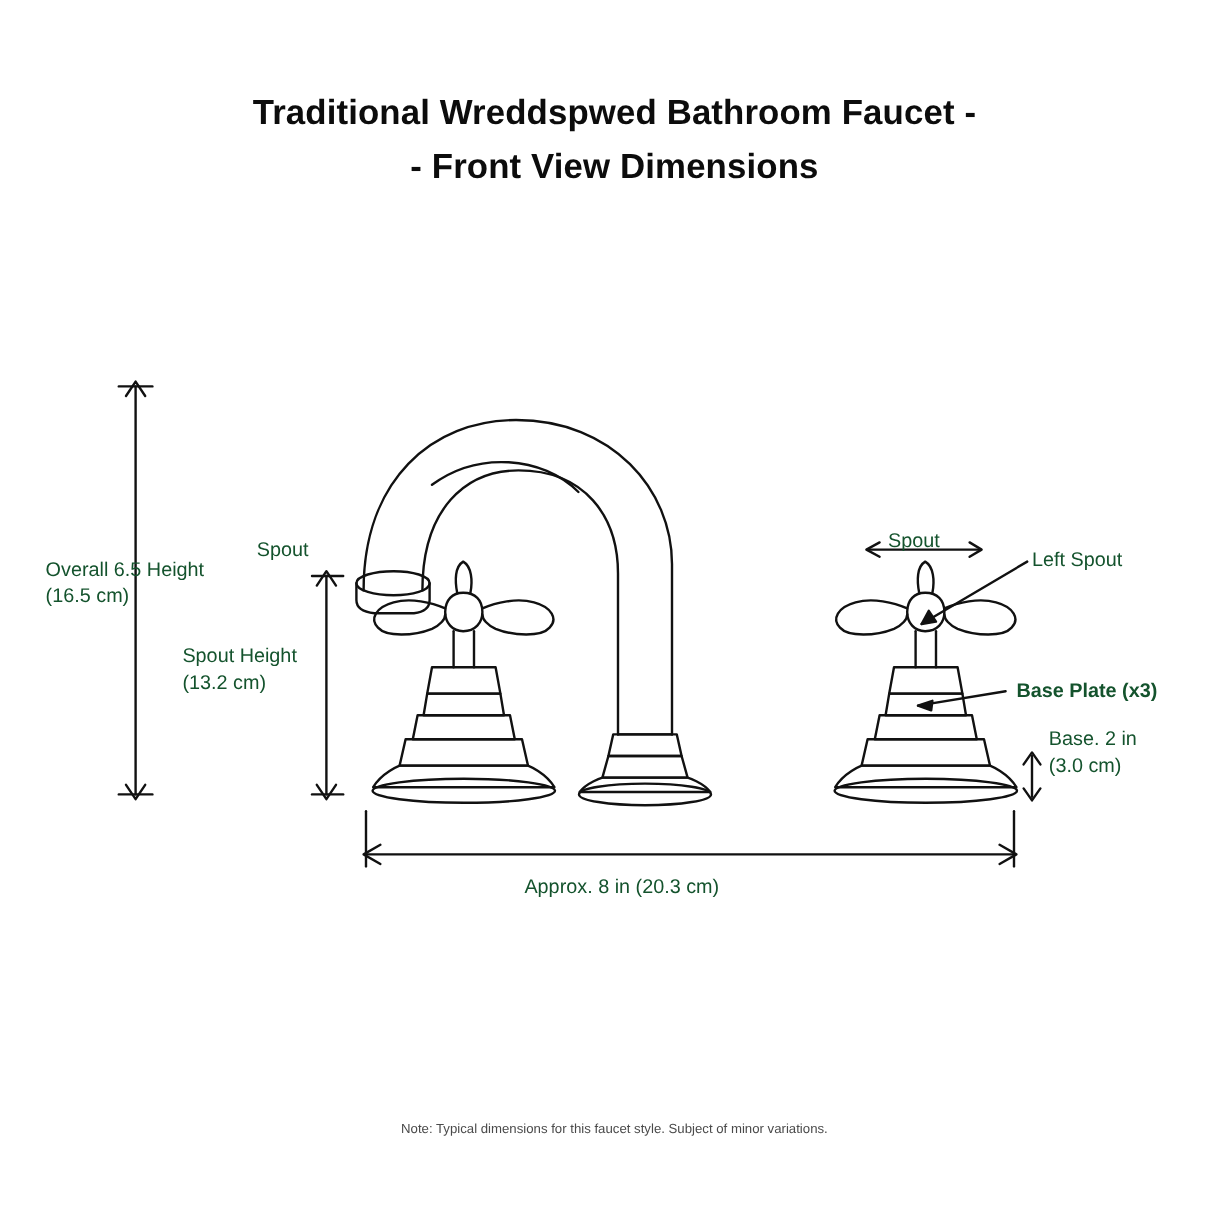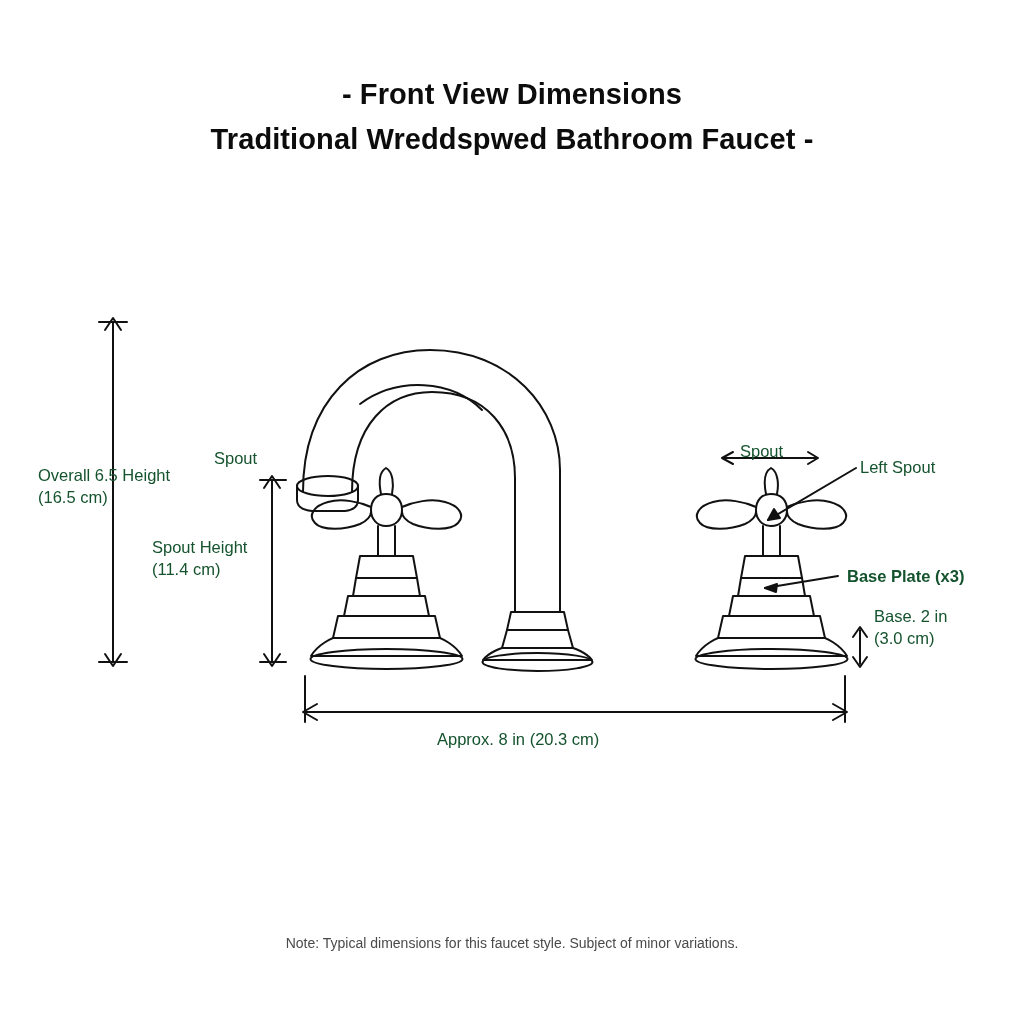--- a/index.html
+++ b/index.html
@@ -41,21 +41,21 @@
   }
   .title-line {
     display: block;
   }
   .note {
     position: absolute;
     left: 0;
     top: 935px;
     width: 1024px;
     text-align: center;
-    font-size: 14px;
+    font-size: 11px;
     color: #4a4a4a;
   }
   .lbl {
     position: absolute;
     font-size: 16.5px;
     color: #14532d;
     line-height: 1.35;
     white-space: nowrap;
   }
   .lbl .sub {
@@ -69,22 +69,22 @@
   .lbl-baseplate { left: 847px; top: 565px; font-weight: bold; }
   .lbl-basedia   { left: 874px; top: 605px; text-align: left; }
   .lbl-width     { left: 437px; top: 728px; }
 </style>
 </head>
 <body>
 
 <div id="stage">
 
   <div class="title-block">
+    <span class="title-line">Traditional Wreddspwed Bathroom Faucet -</span>
     <span class="title-line">- Front View Dimensions</span>
-    <span class="title-line">Traditional Wreddspwed Bathroom Faucet -</span>
   </div>
 
   <svg id="diagram-svg" viewBox="0 0 1024 1024">
     <g fill="none" stroke="#111111" stroke-width="2" stroke-linecap="round" stroke-linejoin="round">
 
       <g>
 
         <path d="M303,492 C303,400 360,350 430,350 C510,350 560,408 560,470 L560,612"></path>
 
         <path d="M352,492 C352,424 388,392 432,392 C487,392 515,430 515,478 L515,612"></path>
@@ -185,21 +185,21 @@
     </g>
   </svg>
 
   <div class="lbl lbl-overall">
     <span>Overall 6.5  Height</span>
     <span class="sub">(16.5 cm)</span>
   </div>
 
   <div class="lbl lbl-spoutht">
     <span>Spout Height</span>
-    <span class="sub">(11.4 cm)</span>
+    <span class="sub">(13.2 cm)</span>
   </div>
 
   <div class="lbl lbl-spout1">Spout</div>
   <div class="lbl lbl-spout2">Spout</div>
   <div class="lbl lbl-lefthandle">Left Spout</div>
   <div class="lbl lbl-baseplate">Base Plate (x3)</div>
 
   <div class="lbl lbl-basedia">
     <span>Base. 2 in</span>
     <span class="sub">(3.0 cm)</span>

